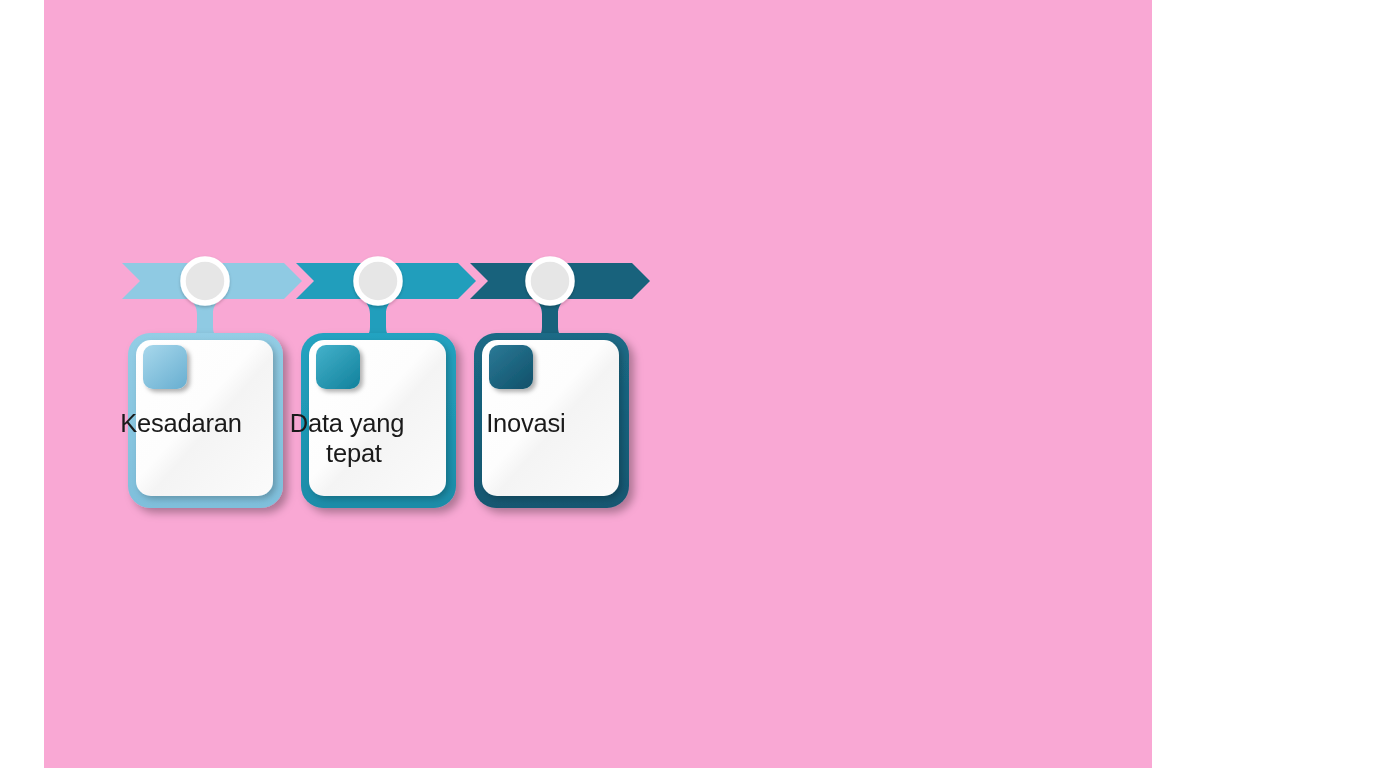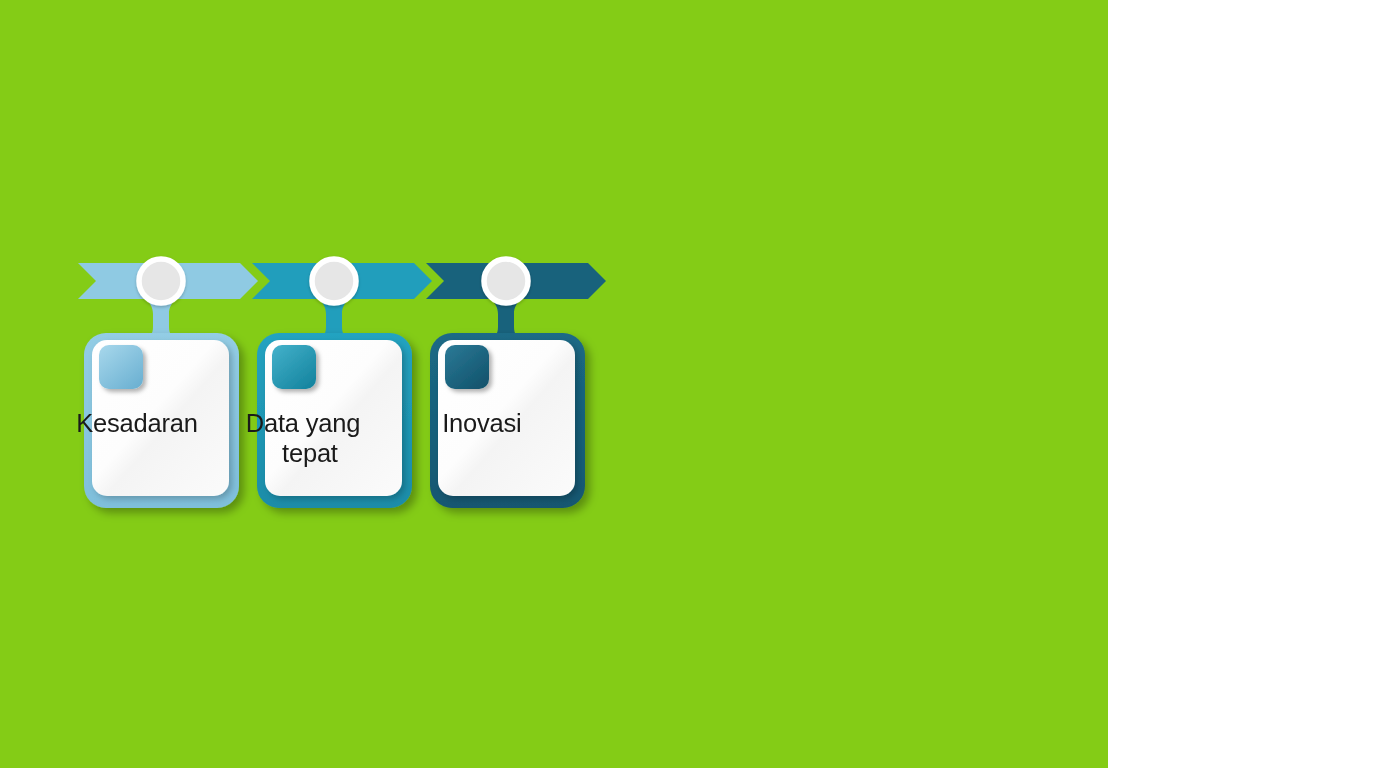--- a/index.html
+++ b/index.html
@@ -12,21 +12,22 @@
     width: 1376px;
     height: 768px;
     overflow: hidden;
     font-family: "Liberation Sans", sans-serif;
     -webkit-font-smoothing: antialiased;
   }
   #canvas {
     position: relative;
     width: 1108px;
     height: 768px;
-    background: #84cc16;
+    background: #f9a8d4;
+    margin-left: 44px;
   }
   #infographic {
     position: absolute;
     left: 0px;
     top: 0px;
     width: 1376px;
     height: 768px;
   }
   .step-label {
     font-family: "Liberation Sans", sans-serif;

